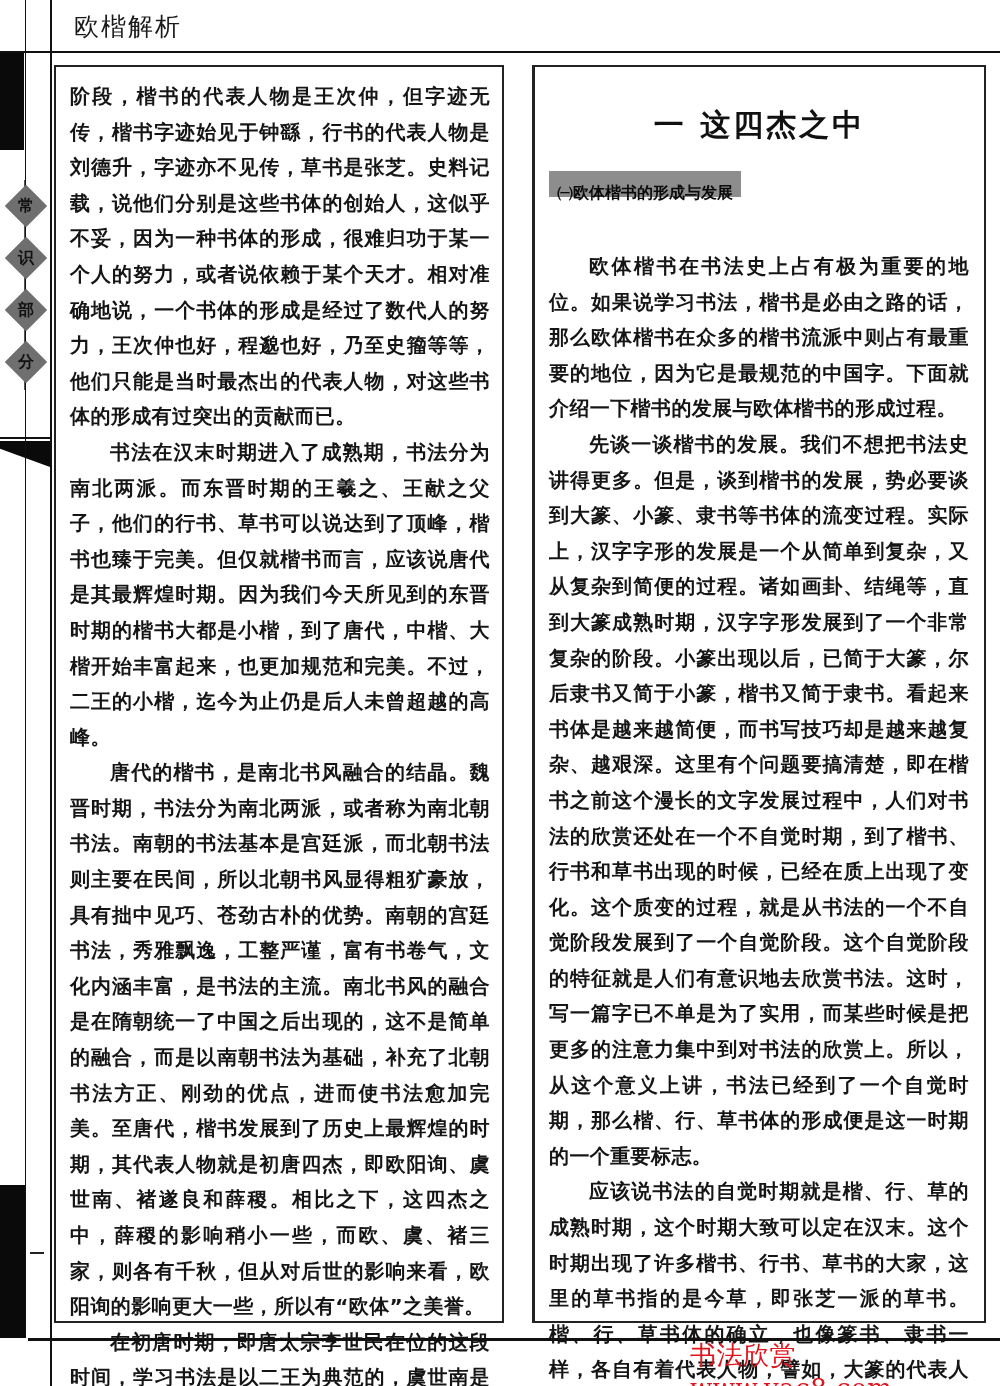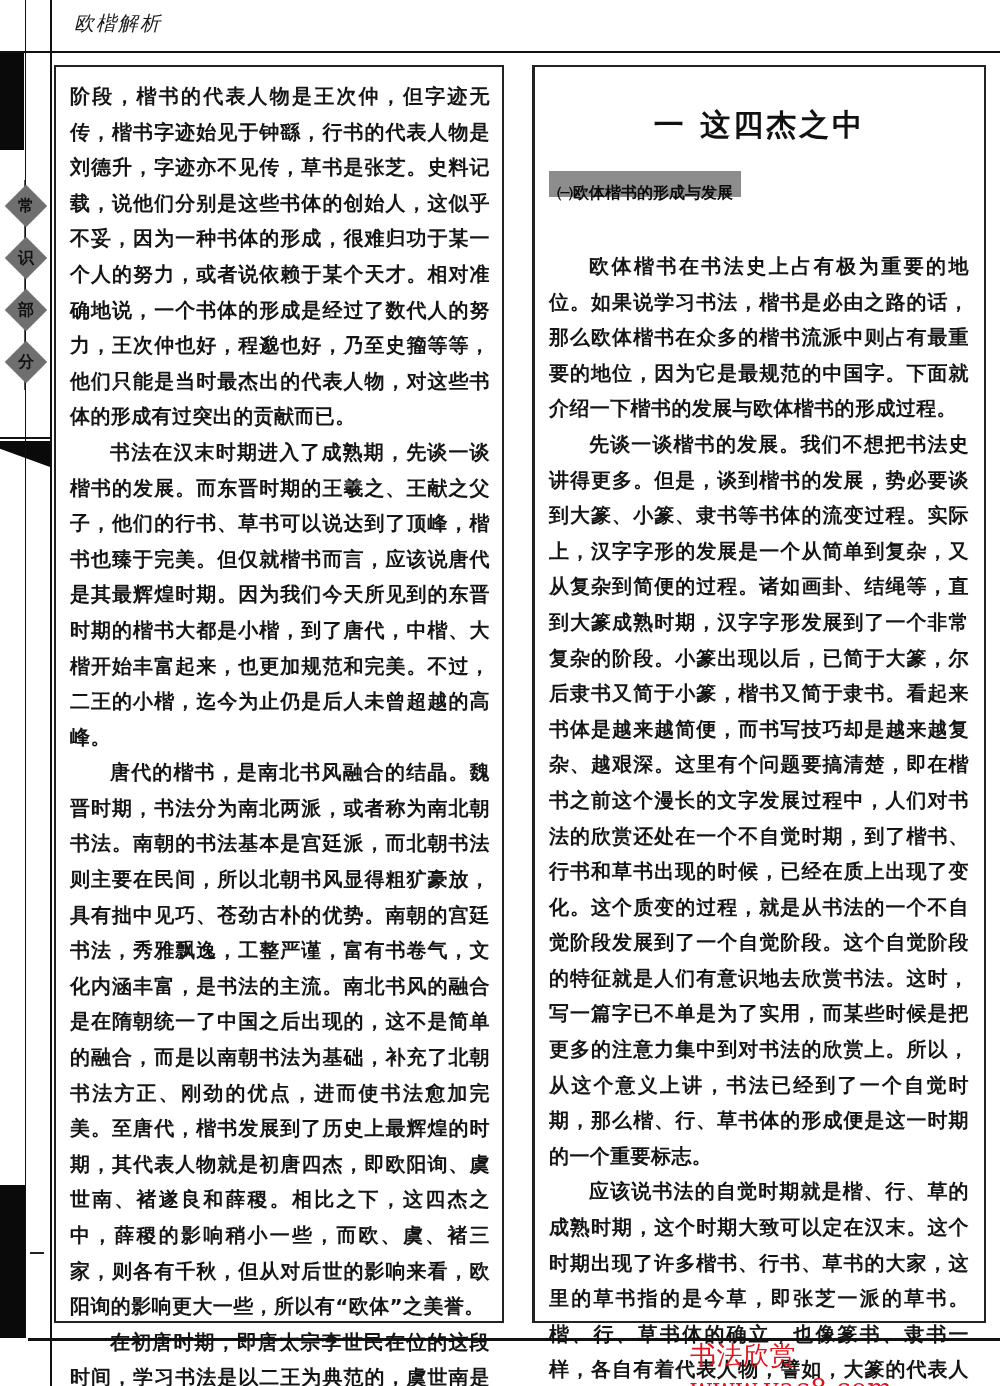--- a/index.html
+++ b/index.html
@@ -5,21 +5,21 @@
   * { box-sizing: border-box; margin: 0; padding: 0; }
   html, body { width: 1000px; height: 1386px; background: #ffffff; overflow: hidden; }
   body { position: relative; font-family: "DejaVu Sans", "Liberation Sans", sans-serif; color: #111; }
 
   
   .vline { position: absolute; background: #111; }
   .black-block { position: absolute; background: #0a0a0a; }
 
   .header-title {
     position: absolute; left: 74px; top: 10px;
-    font-size: 20px; letter-spacing: 2px; color: #1a1a1a; font-style: italic;
+    font-size: 25px; letter-spacing: 2px; color: #1a1a1a;
   }
 
   .side-tab {
     position: absolute; left: 2px; top: 180px; width: 48px;
   }
   .diamond-wrap {
     position: relative; width: 48px; height: 52px; display: flex; align-items: center; justify-content: center;
   }
   .diamond {
     position: absolute; width: 30px; height: 30px; background: #6f6f6f;
@@ -98,21 +98,21 @@
     <div class="diamond"></div>
     <span class="diamond-char">分</span>
   </div>
 </div>
 
 <div class="tick-mark"></div>
 
 <div class="panel left-panel">
   <div class="left-text para-block">
     <p class="para noindent">阶段，楷书的代表人物是王次仲，但字迹无传，楷书字迹始见于钟繇，行书的代表人物是刘德升，字迹亦不见传，草书是张芝。史料记载，说他们分别是这些书体的创始人，这似乎不妥，因为一种书体的形成，很难归功于某一个人的努力，或者说依赖于某个天才。相对准确地说，一个书体的形成是经过了数代人的努力，王次仲也好，程邈也好，乃至史籀等等，他们只能是当时最杰出的代表人物，对这些书体的形成有过突出的贡献而已。</p>
-    <p class="para">书法在汉末时期进入了成熟期，先谈一谈楷书的发展。而东晋时期的王羲之、王献之父子，他们的行书、草书可以说达到了顶峰，楷书也臻于完美。但仅就楷书而言，应该说唐代是其最辉煌时期。因为我们今天所见到的东晋时期的楷书大都是小楷，到了唐代，中楷、大楷开始丰富起来，也更加规范和完美。不过，二王的小楷，迄今为止仍是后人未曾超越的高峰。</p>
+    <p class="para">书法在汉末时期进入了成熟期，书法分为南北两派。而东晋时期的王羲之、王献之父子，他们的行书、草书可以说达到了顶峰，楷书也臻于完美。但仅就楷书而言，应该说唐代是其最辉煌时期。因为我们今天所见到的东晋时期的楷书大都是小楷，到了唐代，中楷、大楷开始丰富起来，也更加规范和完美。不过，二王的小楷，迄今为止仍是后人未曾超越的高峰。</p>
     <p class="para">唐代的楷书，是南北书风融合的结晶。魏晋时期，书法分为南北两派，或者称为南北朝书法。南朝的书法基本是宫廷派，而北朝书法则主要在民间，所以北朝书风显得粗犷豪放，具有拙中见巧、苍劲古朴的优势。南朝的宫廷书法，秀雅飘逸，工整严谨，富有书卷气，文化内涵丰富，是书法的主流。南北书风的融合是在隋朝统一了中国之后出现的，这不是简单的融合，而是以南朝书法为基础，补充了北朝书法方正、刚劲的优点，进而使书法愈加完美。至唐代，楷书发展到了历史上最辉煌的时期，其代表人物就是初唐四杰，即欧阳询、虞世南、褚遂良和薛稷。相比之下，这四杰之中，薛稷的影响稍小一些，而欧、虞、褚三家，则各有千秋，但从对后世的影响来看，欧阳询的影响更大一些，所以有“欧体”之美誉。</p>
     <p class="para">在初唐时期，即唐太宗李世民在位的这段时间，学习书法是以二王为典范的，虞世南是亦步亦趋地跟着二王走，无论是他的行书还是</p>
   </div>
 </div>
 
 <div class="panel right-panel">
   <div class="section-title">一  这四杰之中</div>
   <div class="subsection">㈠欧体楷书的形成与发展</div>
   <div class="right-text para-block">
     <p class="para">欧体楷书在书法史上占有极为重要的地位。如果说学习书法，楷书是必由之路的话，那么欧体楷书在众多的楷书流派中则占有最重要的地位，因为它是最规范的中国字。下面就介绍一下楷书的发展与欧体楷书的形成过程。</p>

